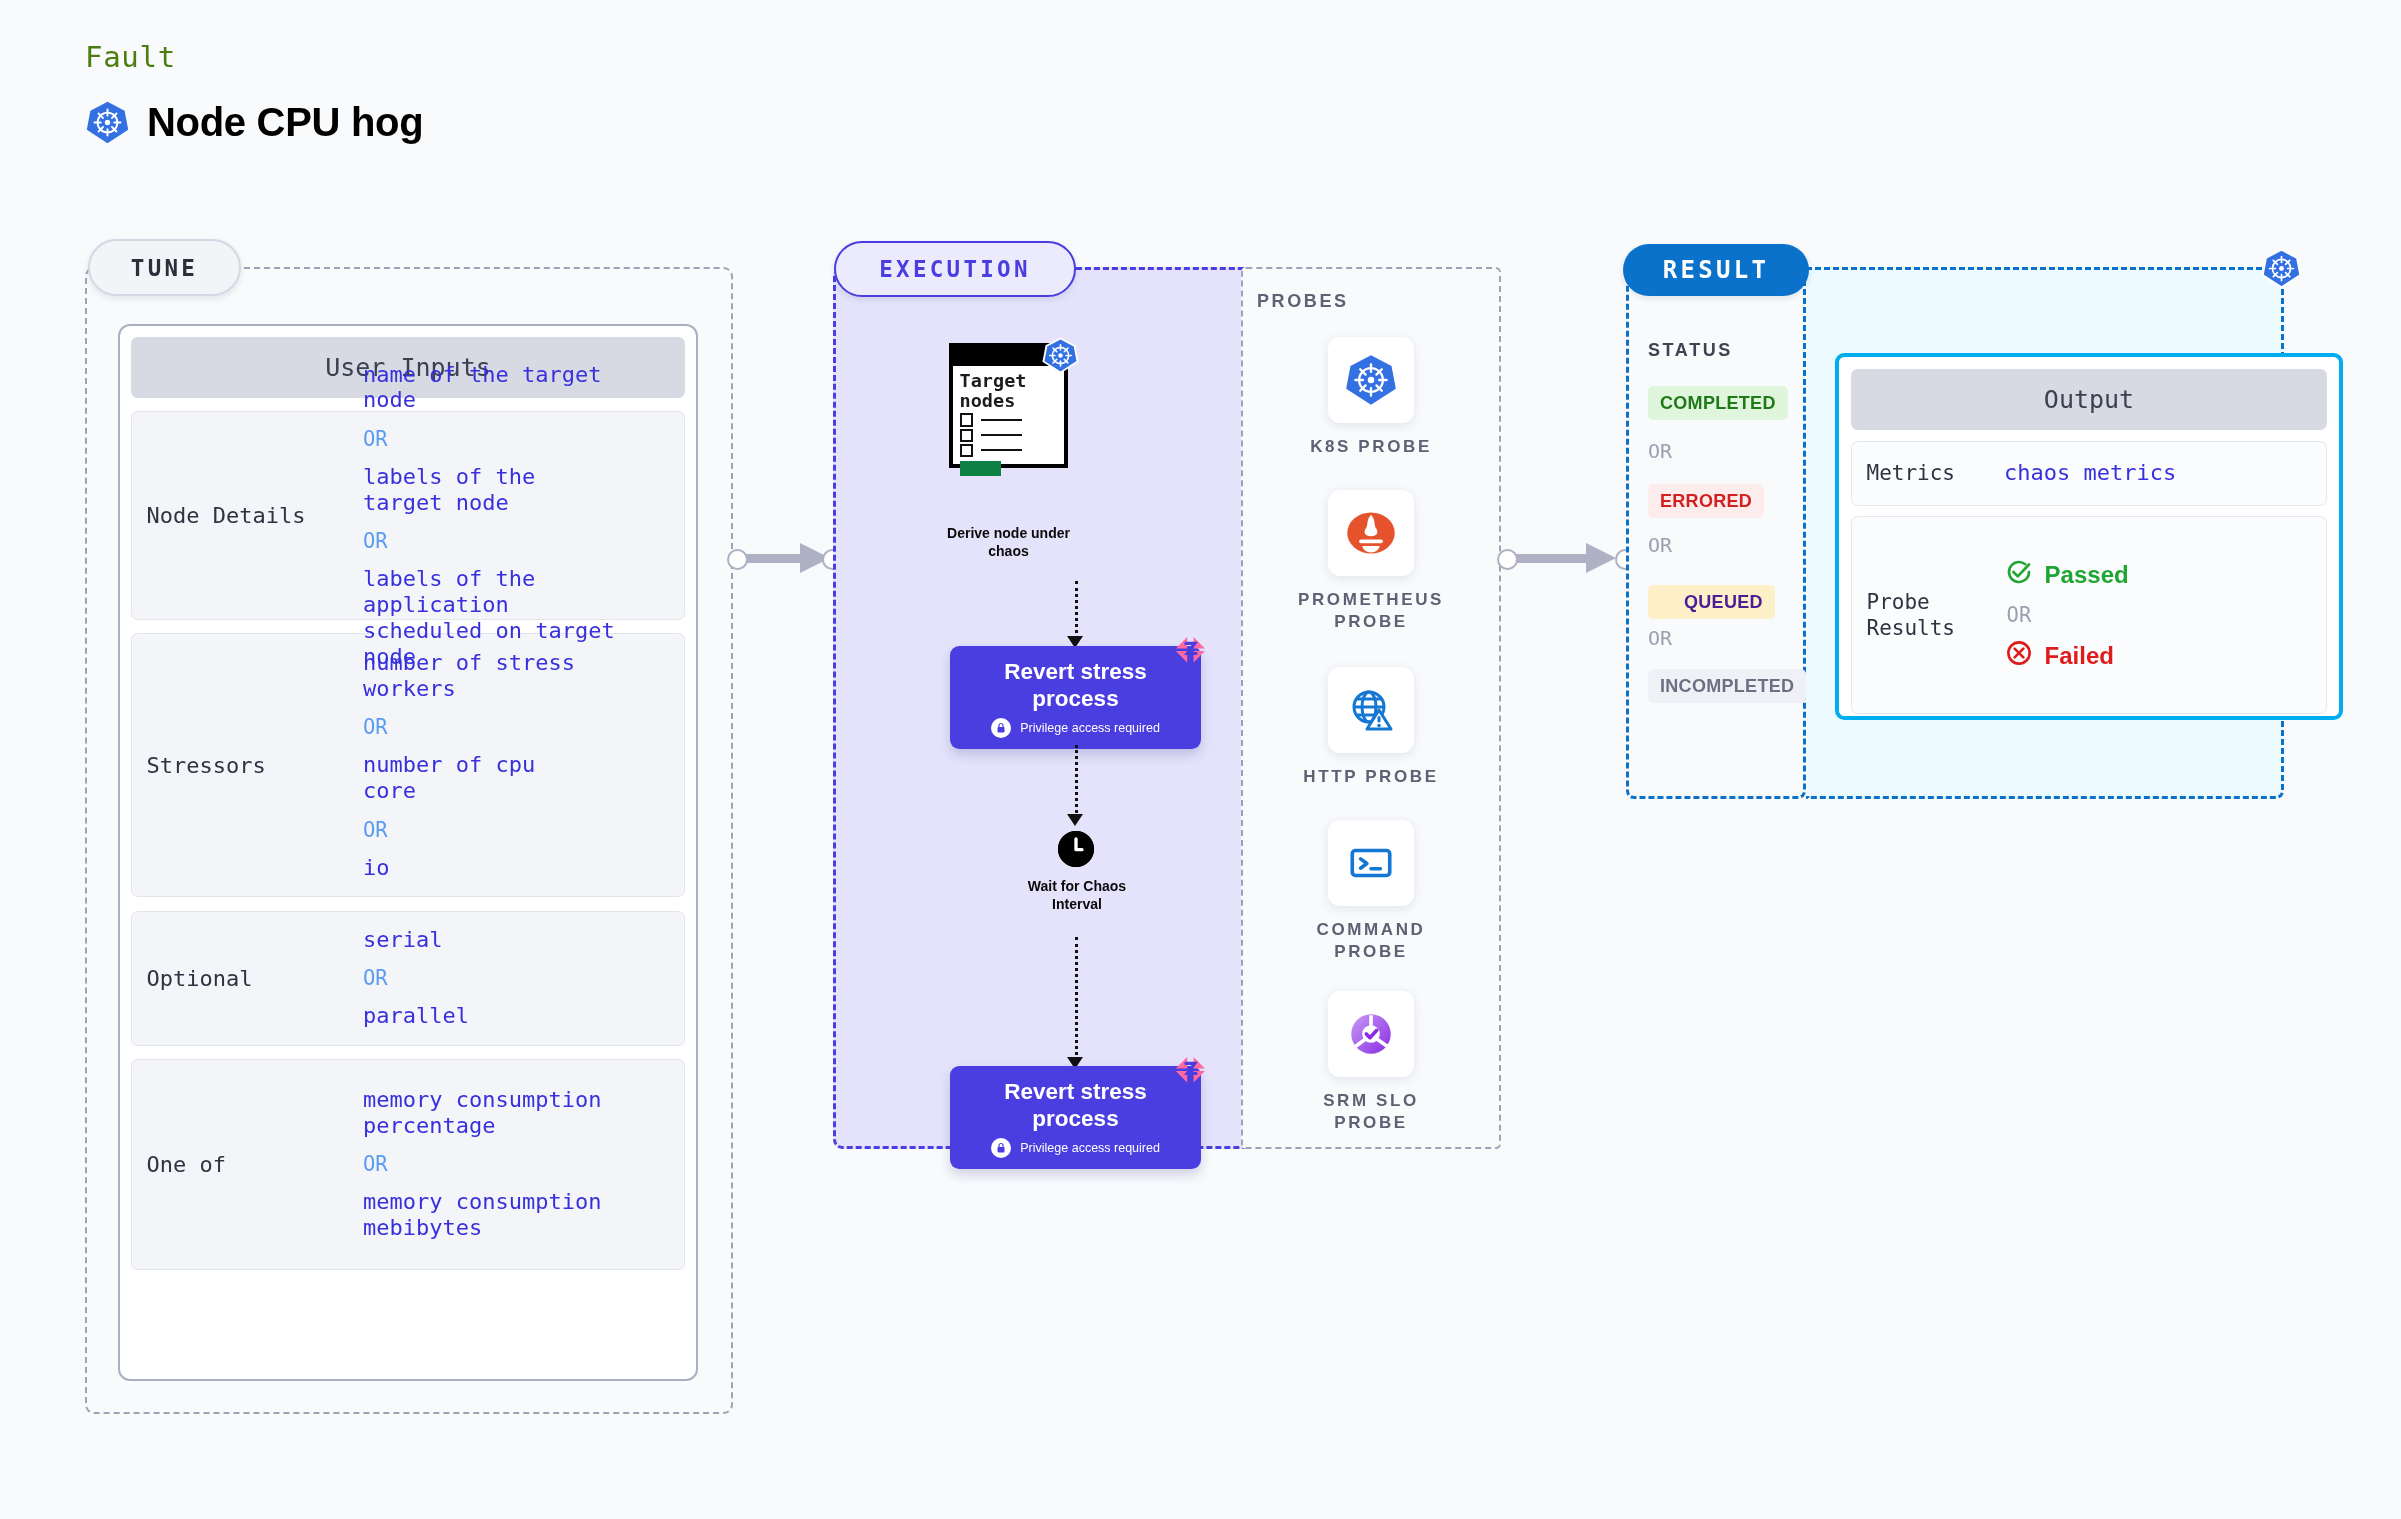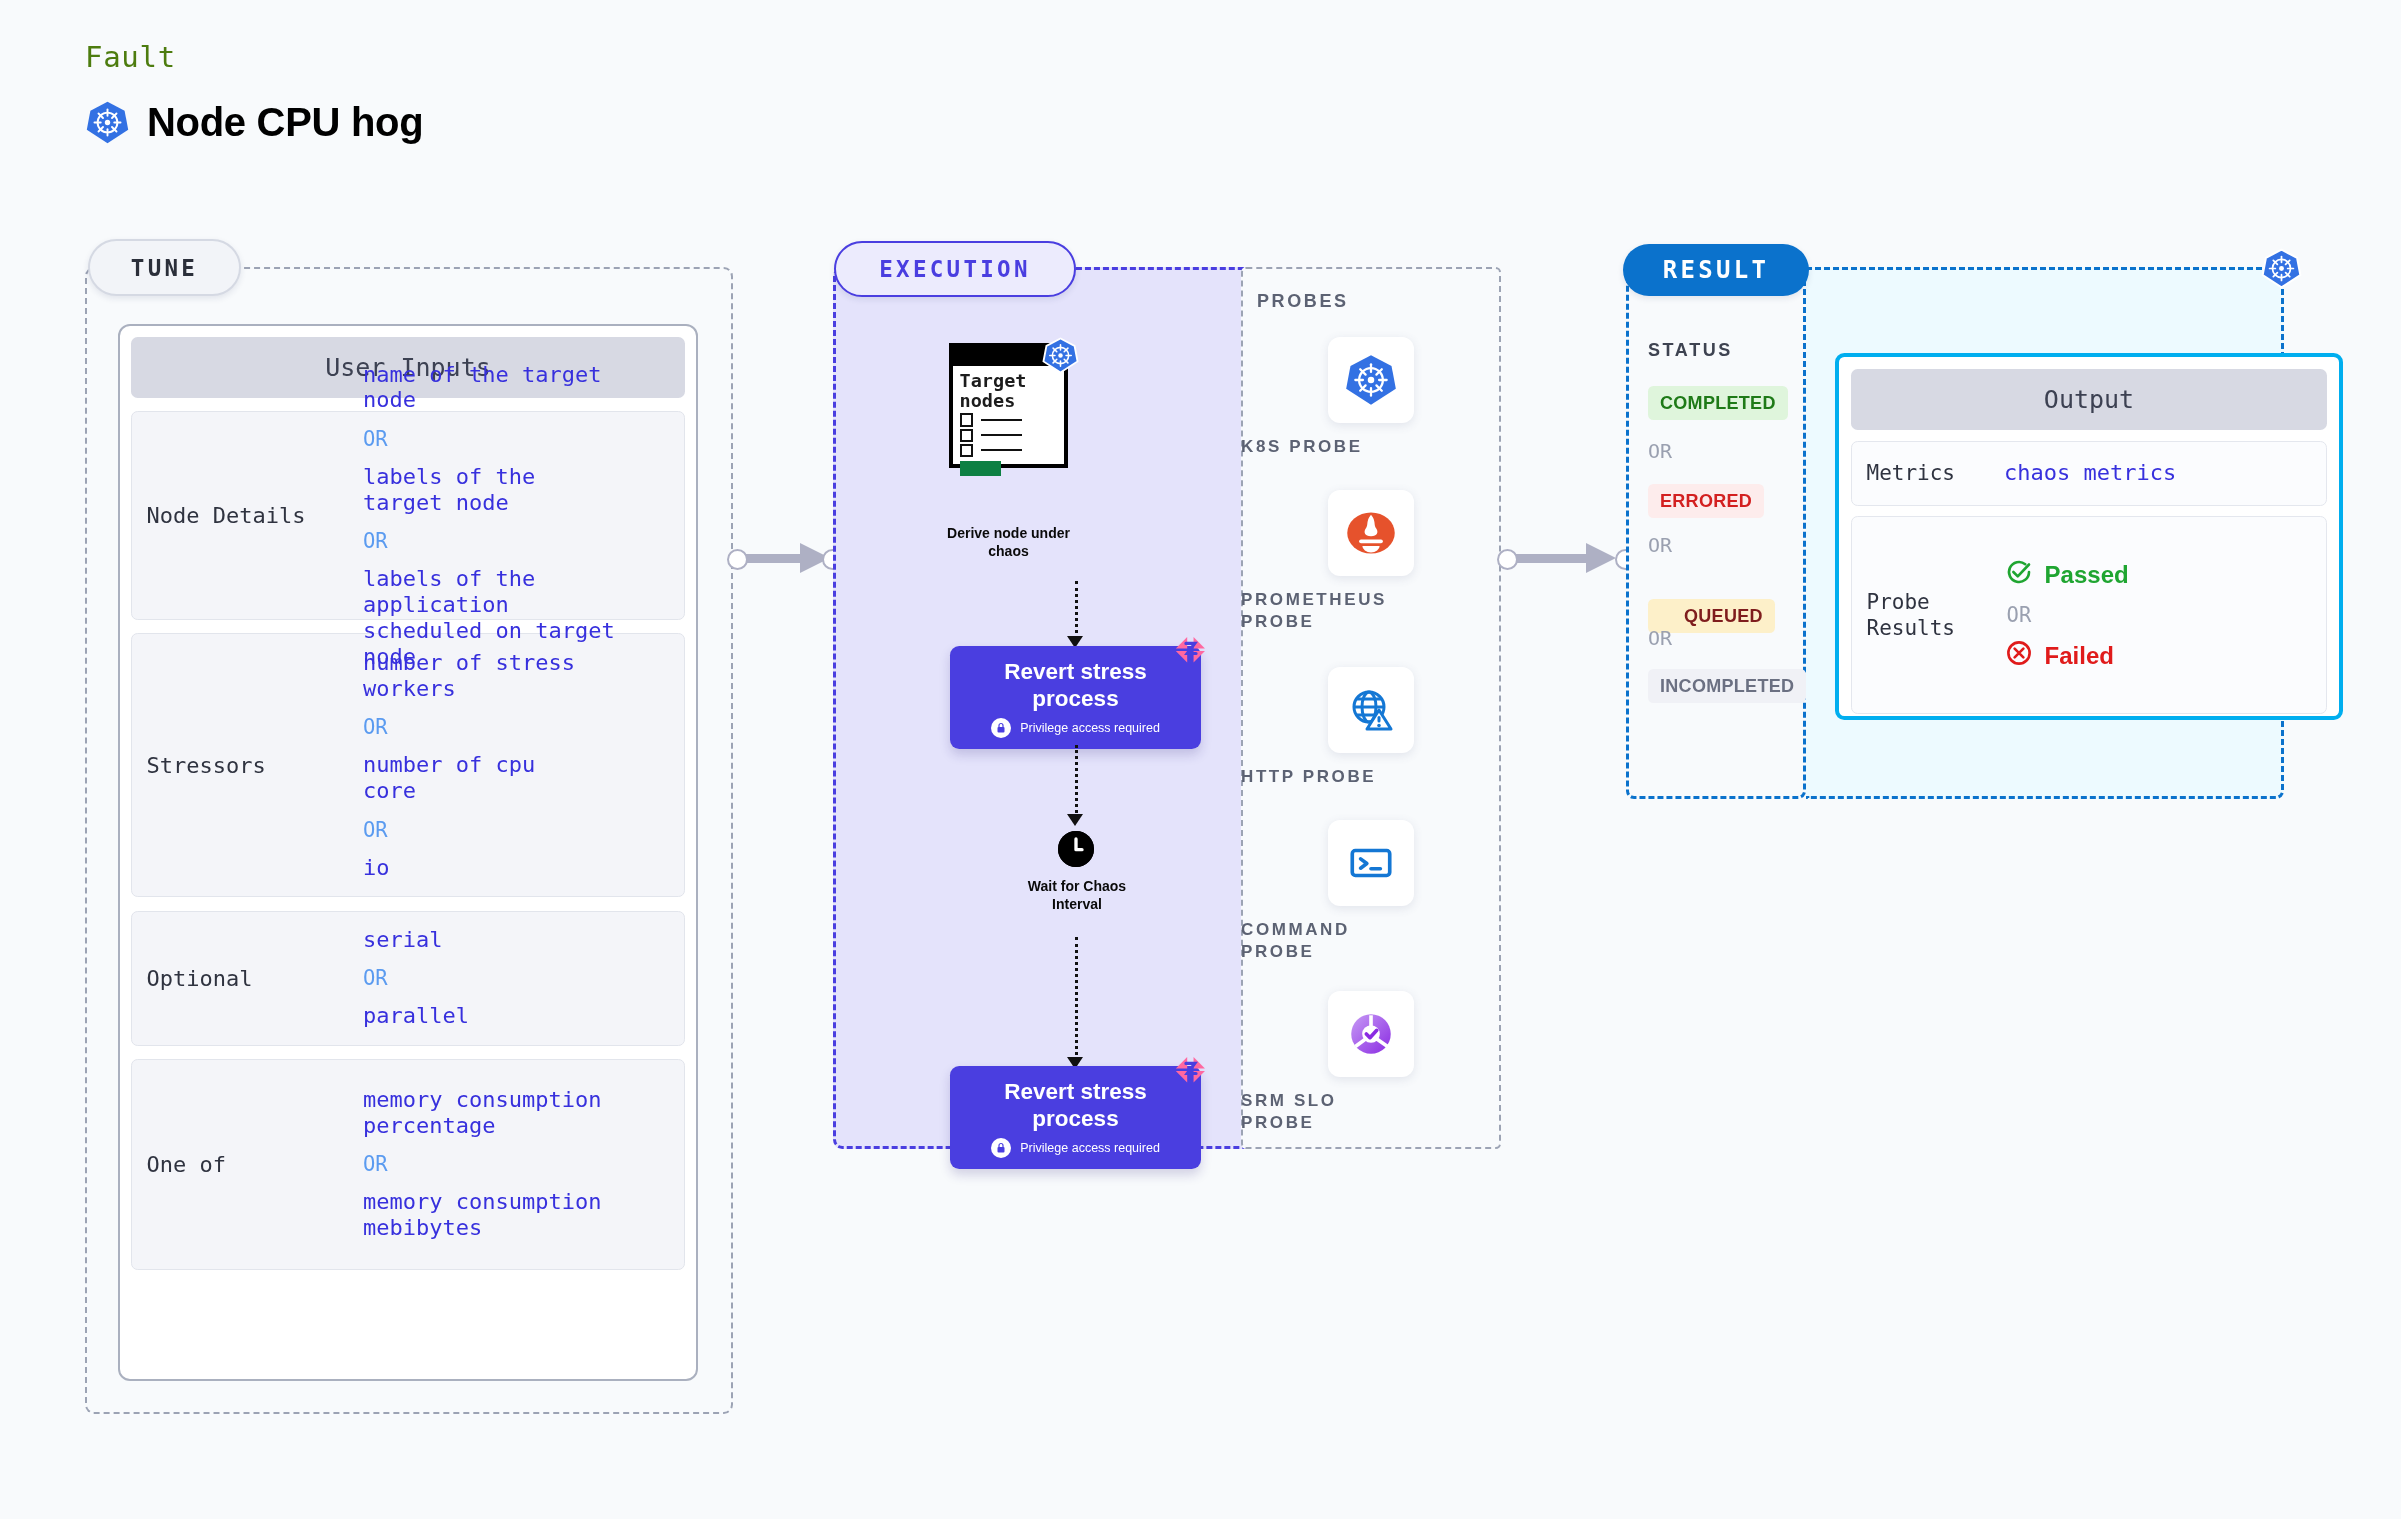--- a/index.html
+++ b/index.html
@@ -89,21 +89,21 @@
   }
   #probes-dashed{
     position:absolute;left:1241px;top:267px;width:260px;height:882px;
     border:2px dashed #9ca3b4;border-radius:5.3px;background:#f8fafc;
     box-sizing:border-box;
   }
   #probes-label{
     position:absolute;left:1257px;top:291px;
     font-size:18px;letter-spacing:2.6px;color:#5c6273;font-weight:bold;
   }
-  .probe-item{position:absolute;width:260px;text-align:left;}
+  .probe-item{position:absolute;width:260px;text-align:center;}
   .probe-icon-box{
     width:86px;height:86px;margin:0 auto;background:#fff;border-radius:12px;
     box-shadow:0 2.6px 9.2px rgba(70,80,120,.12);
     display:flex;align-items:center;justify-content:center;
   }
   .probe-label{
     margin-top:13.2px;font-size:17px;letter-spacing:2.6px;color:#5c6273;
     font-weight:bold;line-height:1.3;white-space:pre-line;
   }
 
@@ -528,21 +528,21 @@
     </g>
   </svg>
 </span>
 
 <div id="status-label">STATUS</div>
 
 <div class="status-badge" style="top:386px;background:#dff5dc;color:#1e7a17;">COMPLETED</div>
 <div class="status-or" style="top:439px;">OR</div>
 <div class="status-badge" style="top:484px;background:#fdecec;color:#d32020;">ERRORED</div>
 <div class="status-or" style="top:533px;">OR</div>
-<div class="status-badge" style="top:599px;background:#fdf0c9;color:#7f1d1d;padding-left:36px;">QUEUED</div>
+<div class="status-badge" style="top:585px;background:#fdf0c9;color:#4c1d95;padding-left:36px;">QUEUED</div>
 <div class="status-or" style="top:626px;">OR</div>
 <div class="status-badge" style="top:669px;background:#f0f1f6;color:#6b7082;">INCOMPLETED</div>
 
 <div id="output-card">
   <div class="section-header">Output</div>
 
   <div class="out-row" style="height:65px;">
     <div class="rowlabel">Metrics</div>
     <div class="rowvals">
       <div class="optval" style="margin-bottom:0;">chaos metrics</div>

